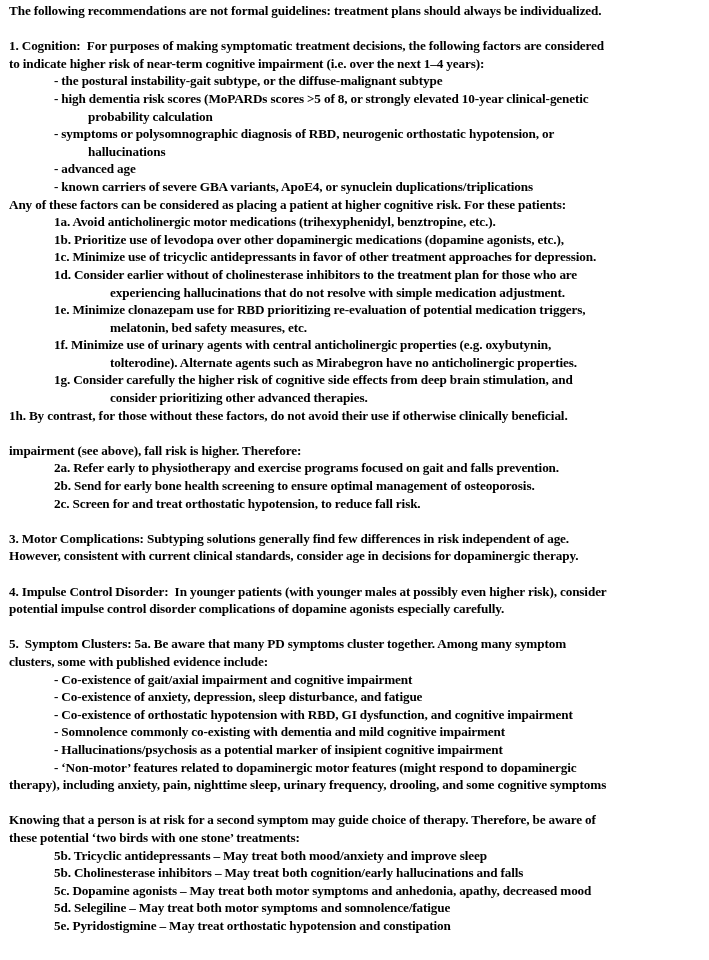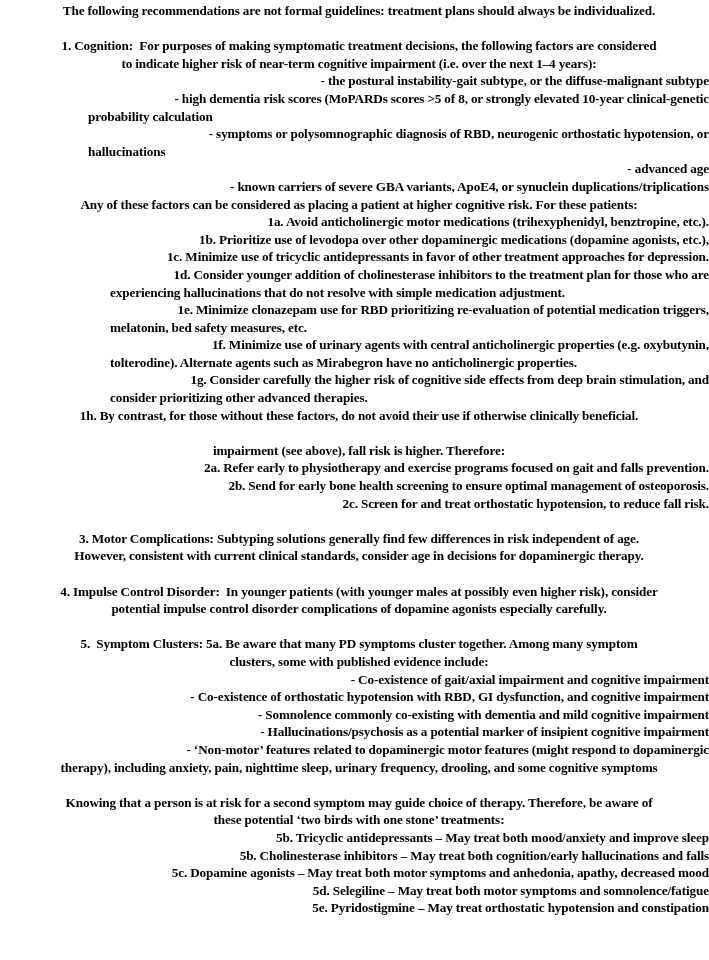--- a/index.html
+++ b/index.html
@@ -22,22 +22,22 @@
     box-sizing: border-box;
   }
   .line {
     font-size: 13.2px;
     line-height: 17.6px;
     letter-spacing: -0.12px;
     white-space: pre-wrap;
     word-spacing: -0.1px;
   }
   
-  .i0  { margin-left: 9px; text-align: center; }
-  .i1  { margin-left: 54px; text-align: right; }   
+  .i0  { margin-left: 9px; }
+  .i1  { margin-left: 54px; }   
   .i2  { margin-left: 88px; }   
   .i3  { margin-left: 110px; }  
   .gap { height: 17.6px; }
   .it { }
 </style>
 </head>
 <body>
 
 <div id="doc">
 
@@ -53,21 +53,21 @@
   <div class="line i1">- symptoms or polysomnographic diagnosis of RBD, neurogenic orthostatic hypotension, or</div>
   <div class="line i2">hallucinations</div>
   <div class="line i1">- advanced age</div>
   <div class="line i1">- known carriers of severe GBA variants, ApoE4, or synuclein duplications/triplications</div>
 
   <div class="line i0">Any of these factors can be considered as placing a patient at higher cognitive risk. For these patients:</div>
 
   <div class="line i1">1a. Avoid anticholinergic motor medications (trihexyphenidyl, benztropine, etc.).</div>
   <div class="line i1">1b. Prioritize use of levodopa over other dopaminergic medications (dopamine agonists, etc.),</div>
   <div class="line i1">1c. Minimize use of tricyclic antidepressants in favor of other treatment approaches for depression.</div>
-  <div class="line i1">1d. Consider younger addition of cholinesterase inhibitors to the treatment plan for those who are</div>
+  <div class="line i1">1d. Consider earlier without of cholinesterase inhibitors to the treatment plan for those who are</div>
   <div class="line i3">experiencing hallucinations that do not resolve with simple medication adjustment.</div>
   <div class="line i1">1e. Minimize clonazepam use for RBD prioritizing re-evaluation of potential medication triggers,</div>
   <div class="line i3">melatonin, bed safety measures, etc.</div>
   <div class="line i1">1f. Minimize use of urinary agents with central anticholinergic properties (e.g. oxybutynin,</div>
   <div class="line i3">tolterodine). Alternate agents such as Mirabegron have no anticholinergic properties.</div>
   <div class="line i1">1g. Consider carefully the higher risk of cognitive side effects from deep brain stimulation, and</div>
   <div class="line i3">consider prioritizing other advanced therapies.</div>
 
   <div class="line i0"><span>1h. By contrast, for those without these factors, do </span><span class="it">not</span><span> avoid their use if otherwise clinically beneficial.</span></div>
 
@@ -87,20 +87,21 @@
 
   <div class="line i0">4. Impulse Control Disorder:  In younger patients (with younger males at possibly even higher risk), consider</div>
   <div class="line i0">potential impulse control disorder complications of dopamine agonists especially carefully.</div>
 
   <div class="gap"></div>
 
   <div class="line i0">5.  Symptom Clusters: 5a. Be aware that many PD symptoms cluster together. Among many symptom</div>
   <div class="line i0">clusters, some with published evidence include:</div>
 
   <div class="line i1">- Co-existence of gait/axial impairment and cognitive impairment</div>
+  <div class="line i1">- Co-existence of anxiety, depression, sleep disturbance, and fatigue</div>
   <div class="line i1">- Co-existence of orthostatic hypotension with RBD, GI dysfunction, and cognitive impairment</div>
   <div class="line i1">- Somnolence commonly co-existing with dementia and mild cognitive impairment</div>
   <div class="line i1">- Hallucinations/psychosis as a potential marker of insipient cognitive impairment</div>
   <div class="line i1">- ‘Non-motor’ features related to dopaminergic motor features (might respond to dopaminergic</div>
   <div class="line i0">therapy), including anxiety, pain, nighttime sleep, urinary frequency, drooling, and some cognitive symptoms</div>
 
   <div class="gap"></div>
 
   <div class="line i0">Knowing that a person is at risk for a second symptom may guide choice of therapy. Therefore, be aware of</div>
   <div class="line i0">these potential ‘two birds with one stone’ treatments:</div>

